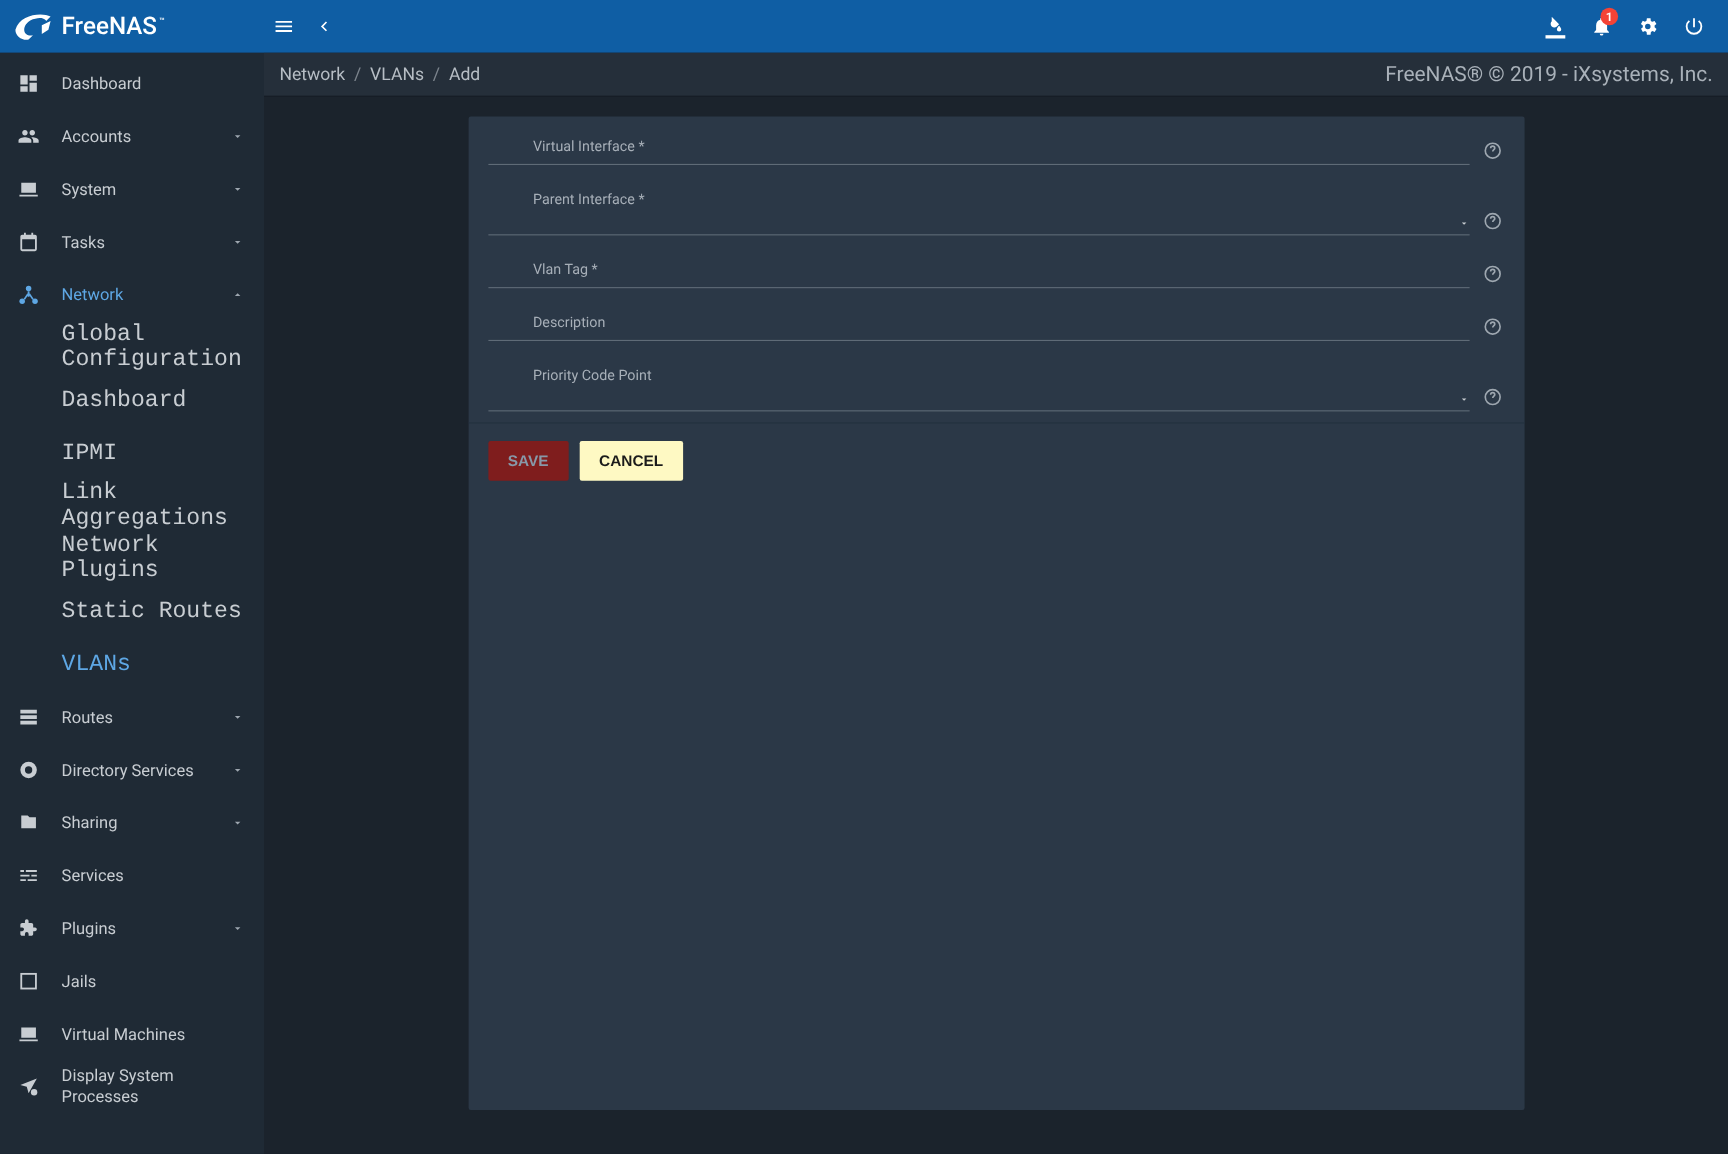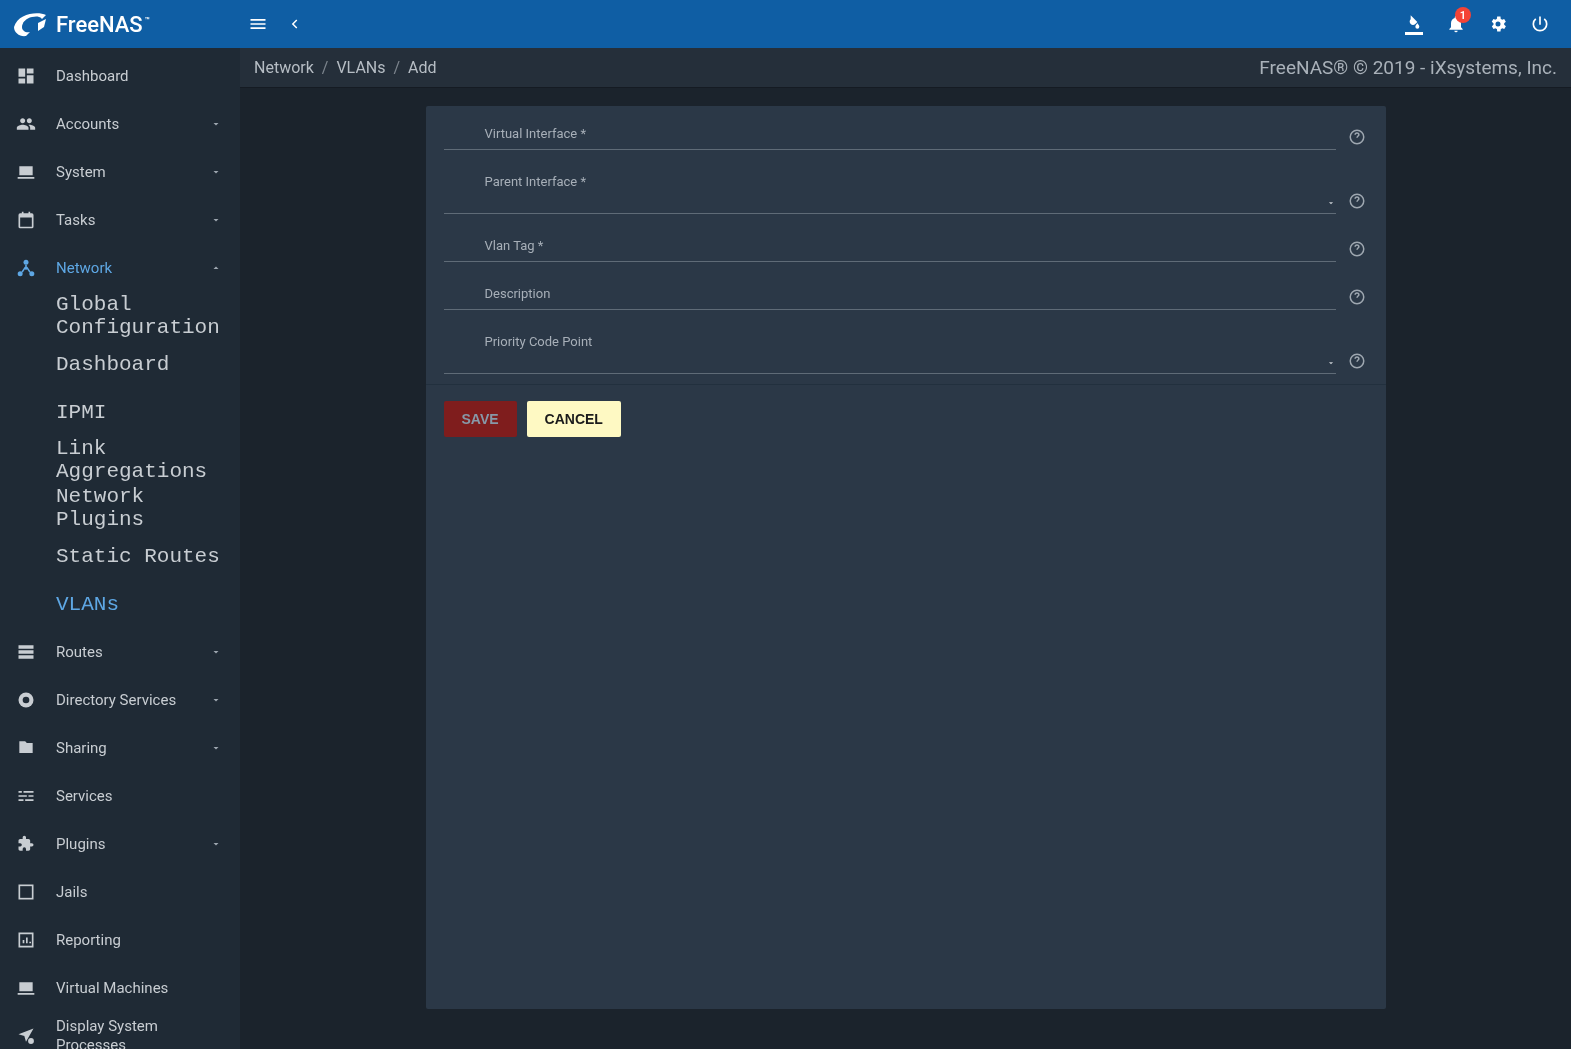--- a/index.html
+++ b/index.html
@@ -311,29 +311,20 @@
         </span>
     </div>
     <div class="nav-item">
       <span class="nav-icon">
           <svg width="20" height="20" viewBox="0 0 24 24" fill="currentColor">
             <rect x="4" y="4" width="16" height="16" stroke="currentColor" stroke-width="2" fill="none"></rect>
             <path d="M8 4v16M12 4v16M16 4v16"></path>
           </svg>
         </span>
       <span class="nav-label">Jails</span>
-    </div>
-    <div class="nav-item">
-      <span class="nav-icon">
-          <svg width="20" height="20" viewBox="0 0 24 24" fill="currentColor">
-            <path d="M4 4h16v16H4z" fill="none" stroke="currentColor" stroke-width="2"></path>
-            <path d="M8 16v-4h2v4zM12 16V9h2v7zM16 16v-2h2v2z"></path>
-          </svg>
-        </span>
-      <span class="nav-label">Reporting</span>
     </div>
     <div class="nav-item">
       <span class="nav-icon">
           <svg width="20" height="20" viewBox="0 0 24 24" fill="currentColor">
             <path d="M4 5h16v11H4zM2 18h20v2H2z"></path>
           </svg>
         </span>
       <span class="nav-label">Virtual Machines</span>
     </div>
     <div class="nav-item">

